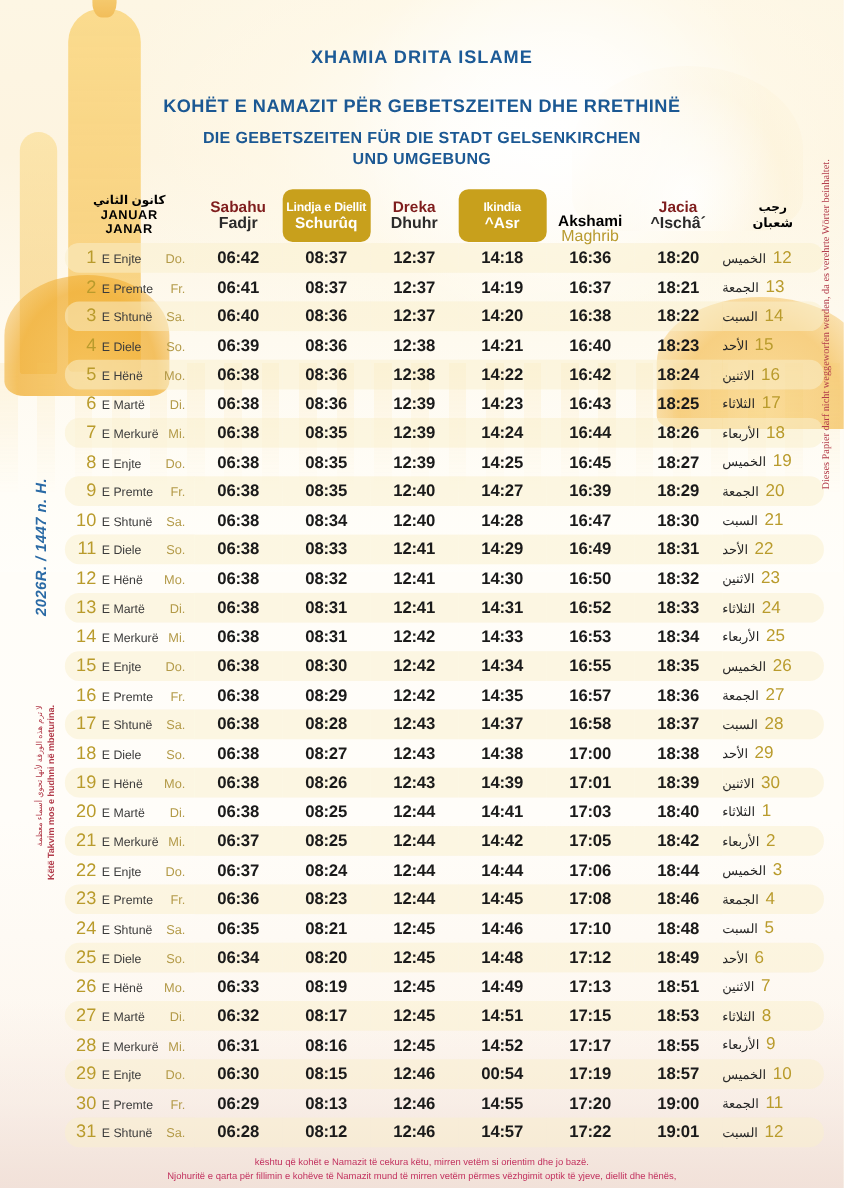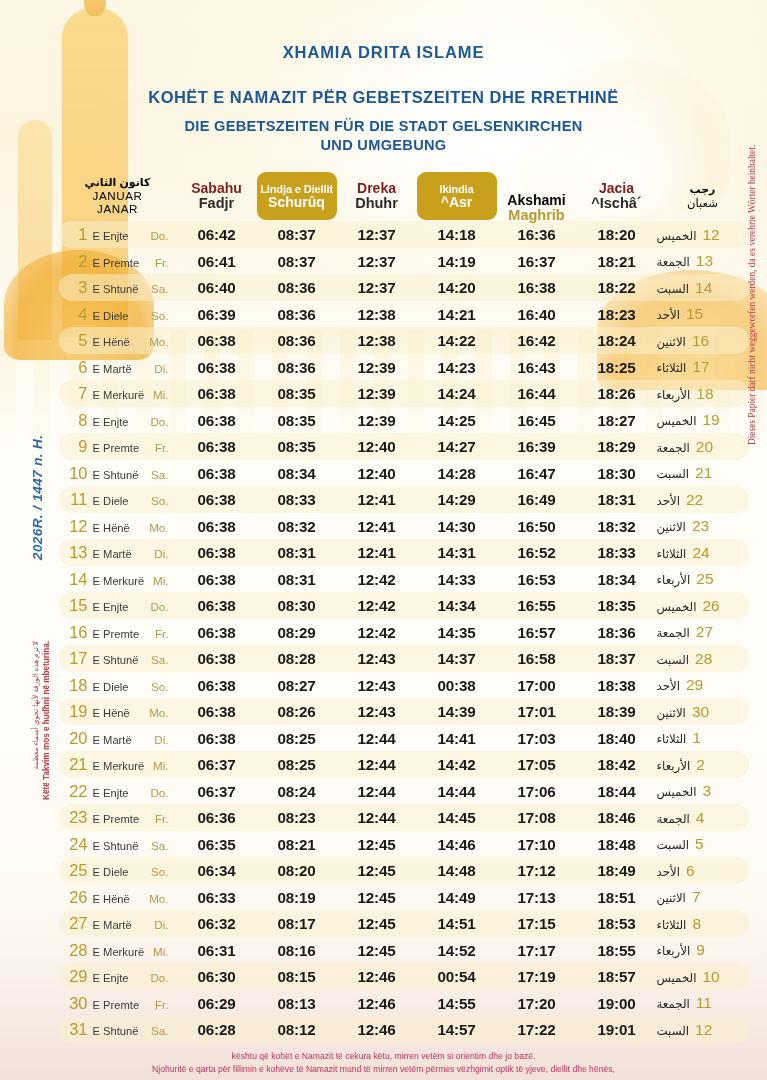--- a/index.html
+++ b/index.html
@@ -63,25 +63,25 @@
 
   thead th{padding:0;height:50px;vertical-align:middle;}
   .hcell{height:48px;display:flex;flex-direction:column;align-items:center;justify-content:center;line-height:1.08;}
   .hcell.gold{background:#c8a01c;border-radius:9px;color:#fff;}
   .h-ar{font-size:13px;font-weight:bold;direction:rtl;}
   .h-l1{font-size:12.5px;font-weight:bold;}
   .h-l2{font-size:13.5px;font-weight:bold;}
   .hcell.plain .h-l1{color:#7f1d1d;font-size:14px;font-weight:bold;}
   .hcell.plain .h-l2{color:#2b2b2b;font-size:14.5px;font-weight:bold;}
   .hcell.olive .h-l1{color:#000000;font-size:14px;font-weight:bold;margin-top:24px;}
-  .hcell.olive .h-l2{color:#b89a2e;font-size:14.5px;font-weight:bold;}
+  .hcell.olive .h-l2{color:#b89a2e;font-size:14.5px;font-weight:normal;}
   .hcell.gold .h-l1{font-size:11.2px;letter-spacing:-.2px;}
   .hcell.gold .h-l2{font-size:14px;}
   .hcell.month .h-ar{font-size:11px;margin-bottom:1px;}
-  .hcell.month .h-l1,.hcell.month .h-l2{font-size:11.6px;font-weight:normal;letter-spacing:.6px;}
+  .hcell.month .h-l1,.hcell.month .h-l2{font-size:11.6px;font-weight:bold;letter-spacing:.6px;}
 
   tbody tr{height:26.5px;}
   tbody tr.alt td{background:rgba(250,239,205,.52);}
   tbody tr.alt td.first{border-radius:13px 0 0 13px;}
   tbody tr.alt td.last{border-radius:0 13px 13px 0;}
   tbody td{height:26.5px;padding:0;vertical-align:middle;}
 
   .daycell{display:flex;align-items:baseline;gap:5px;padding-left:9px;}
   .dnum{font-size:16.5px;color:#b99b2c;font-weight:500;min-width:20px;text-align:right;}
   .dsq{font-size:11.2px;color:#3b3b3b;}
@@ -558,21 +558,21 @@
           <td class="first">
             <div class="daycell">
               <span class="dnum">18</span>
               <span class="dsq">E Diele</span>
               <span class="dde">So.</span>
             </div>
           </td>
           <td class="time">06:38</td>
           <td class="time">08:27</td>
           <td class="time">12:43</td>
-          <td class="time">00:38</td>
+          <td class="time">14:38</td>
           <td class="time">17:00</td>
           <td class="time">18:38</td>
           <td class="last">
             <div class="hijcell">
               <span class="hnum">29</span>
               <span class="har">الأحد</span>
             </div>
           </td>
         </tr>
         <tr class="alt">

